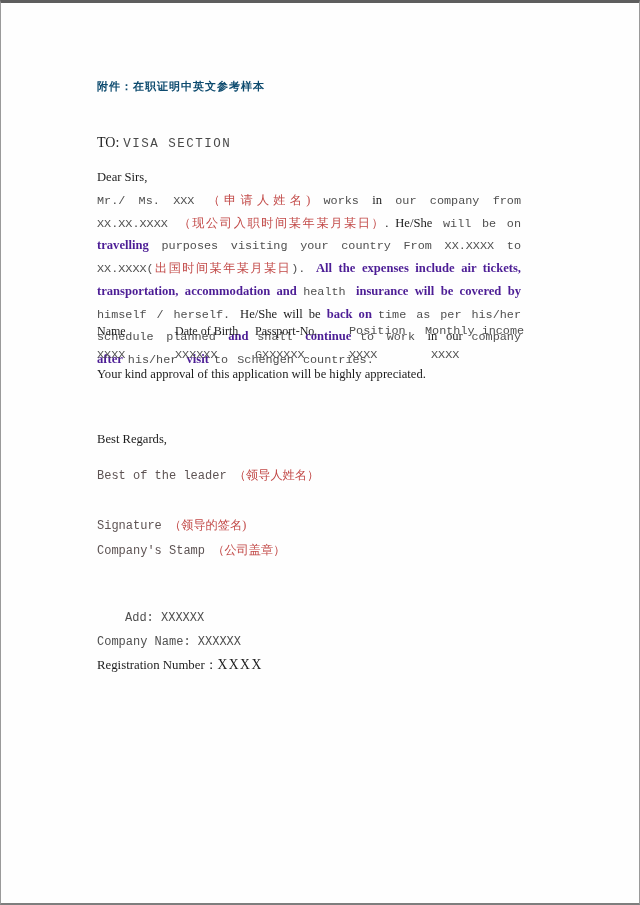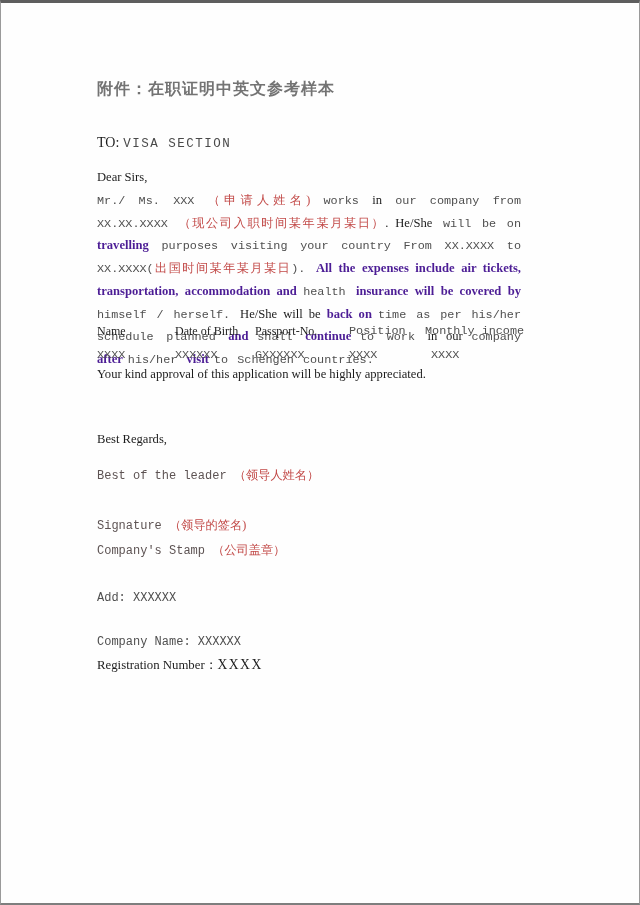--- a/index.html
+++ b/index.html
@@ -18,23 +18,23 @@
   .abs { position: absolute; left: 96px; }
 
   
   .r-m { font-family: "Liberation Mono", "DejaVu Sans Mono", monospace; color: #4f4f4f; font-size: 11.8px; }
   .r-s { font-family: "Liberation Serif", "DejaVu Serif", serif; color: #1c1c1c; font-size: 12.6px; }
   .r-b { font-family: "Liberation Serif", "DejaVu Serif", serif; color: #4c1d95; font-weight: bold; font-size: 12.6px; }
   .r-r { font-family: "Liberation Serif", "DejaVu Serif", serif; color: #c24a48; font-size: 12.2px; }
 
   .doc-title {
     top: 76px;
-    color: #737373;
+    color: #0c4a6e;
     font-weight: bold;
-    font-size: 16px;
+    font-size: 11px;
     letter-spacing: 1px;
     font-family: "Liberation Sans", "DejaVu Sans", sans-serif;
   }
   .to-line { top: 130px; }
   .to-label { font-size: 14px; color: #1c1c1c; }
   .to-value { font-family: "Liberation Mono", "DejaVu Sans Mono", monospace; color: #494949; font-size: 12.5px; letter-spacing: 1.5px; }
 
   .salutation { top: 167px; font-size: 12.6px; color: #1c1c1c; }
 
   .body-par {
@@ -58,21 +58,21 @@
   .closing-line { top: 429px; font-size: 12.6px; color: #1c1c1c; }
 
   .sig-line { white-space: nowrap; }
   .sig-en { font-family: "Liberation Mono", "DejaVu Sans Mono", monospace; color: #5d5353; font-size: 12px; }
   .sig-zh { color: #c24a48; font-size: 12.2px; }
   .sig-1 { top: 462px; } .sig-2 { top: 487px; } .sig-3 { top: 512px; } .sig-4 { top: 537px; }
 
   .mono-line { font-family: "Liberation Mono", "DejaVu Sans Mono", monospace; color: #4f4f4f; font-size: 12px; white-space: nowrap; }
   .telfax-line { top: 582px; width: 440px; }
   .fax-part { position: absolute; left: 189px; top: 0; }
-  .add-line { top: 588px; }
+  .add-line { top: 608px; margin-left: 28px; }
   .company-line { top: 632px; text-align: right; }
   .reg-line { top: 654px; color: #1c1c1c; font-size: 12.8px; white-space: nowrap; }
   .reg-value { font-size: 13.6px; letter-spacing: 1.5px; }
 </style>
 </head>
 <body>
 
 <div class="page">
 
   <div class="abs doc-title">附件：在职证明中英文参考样本</div>

